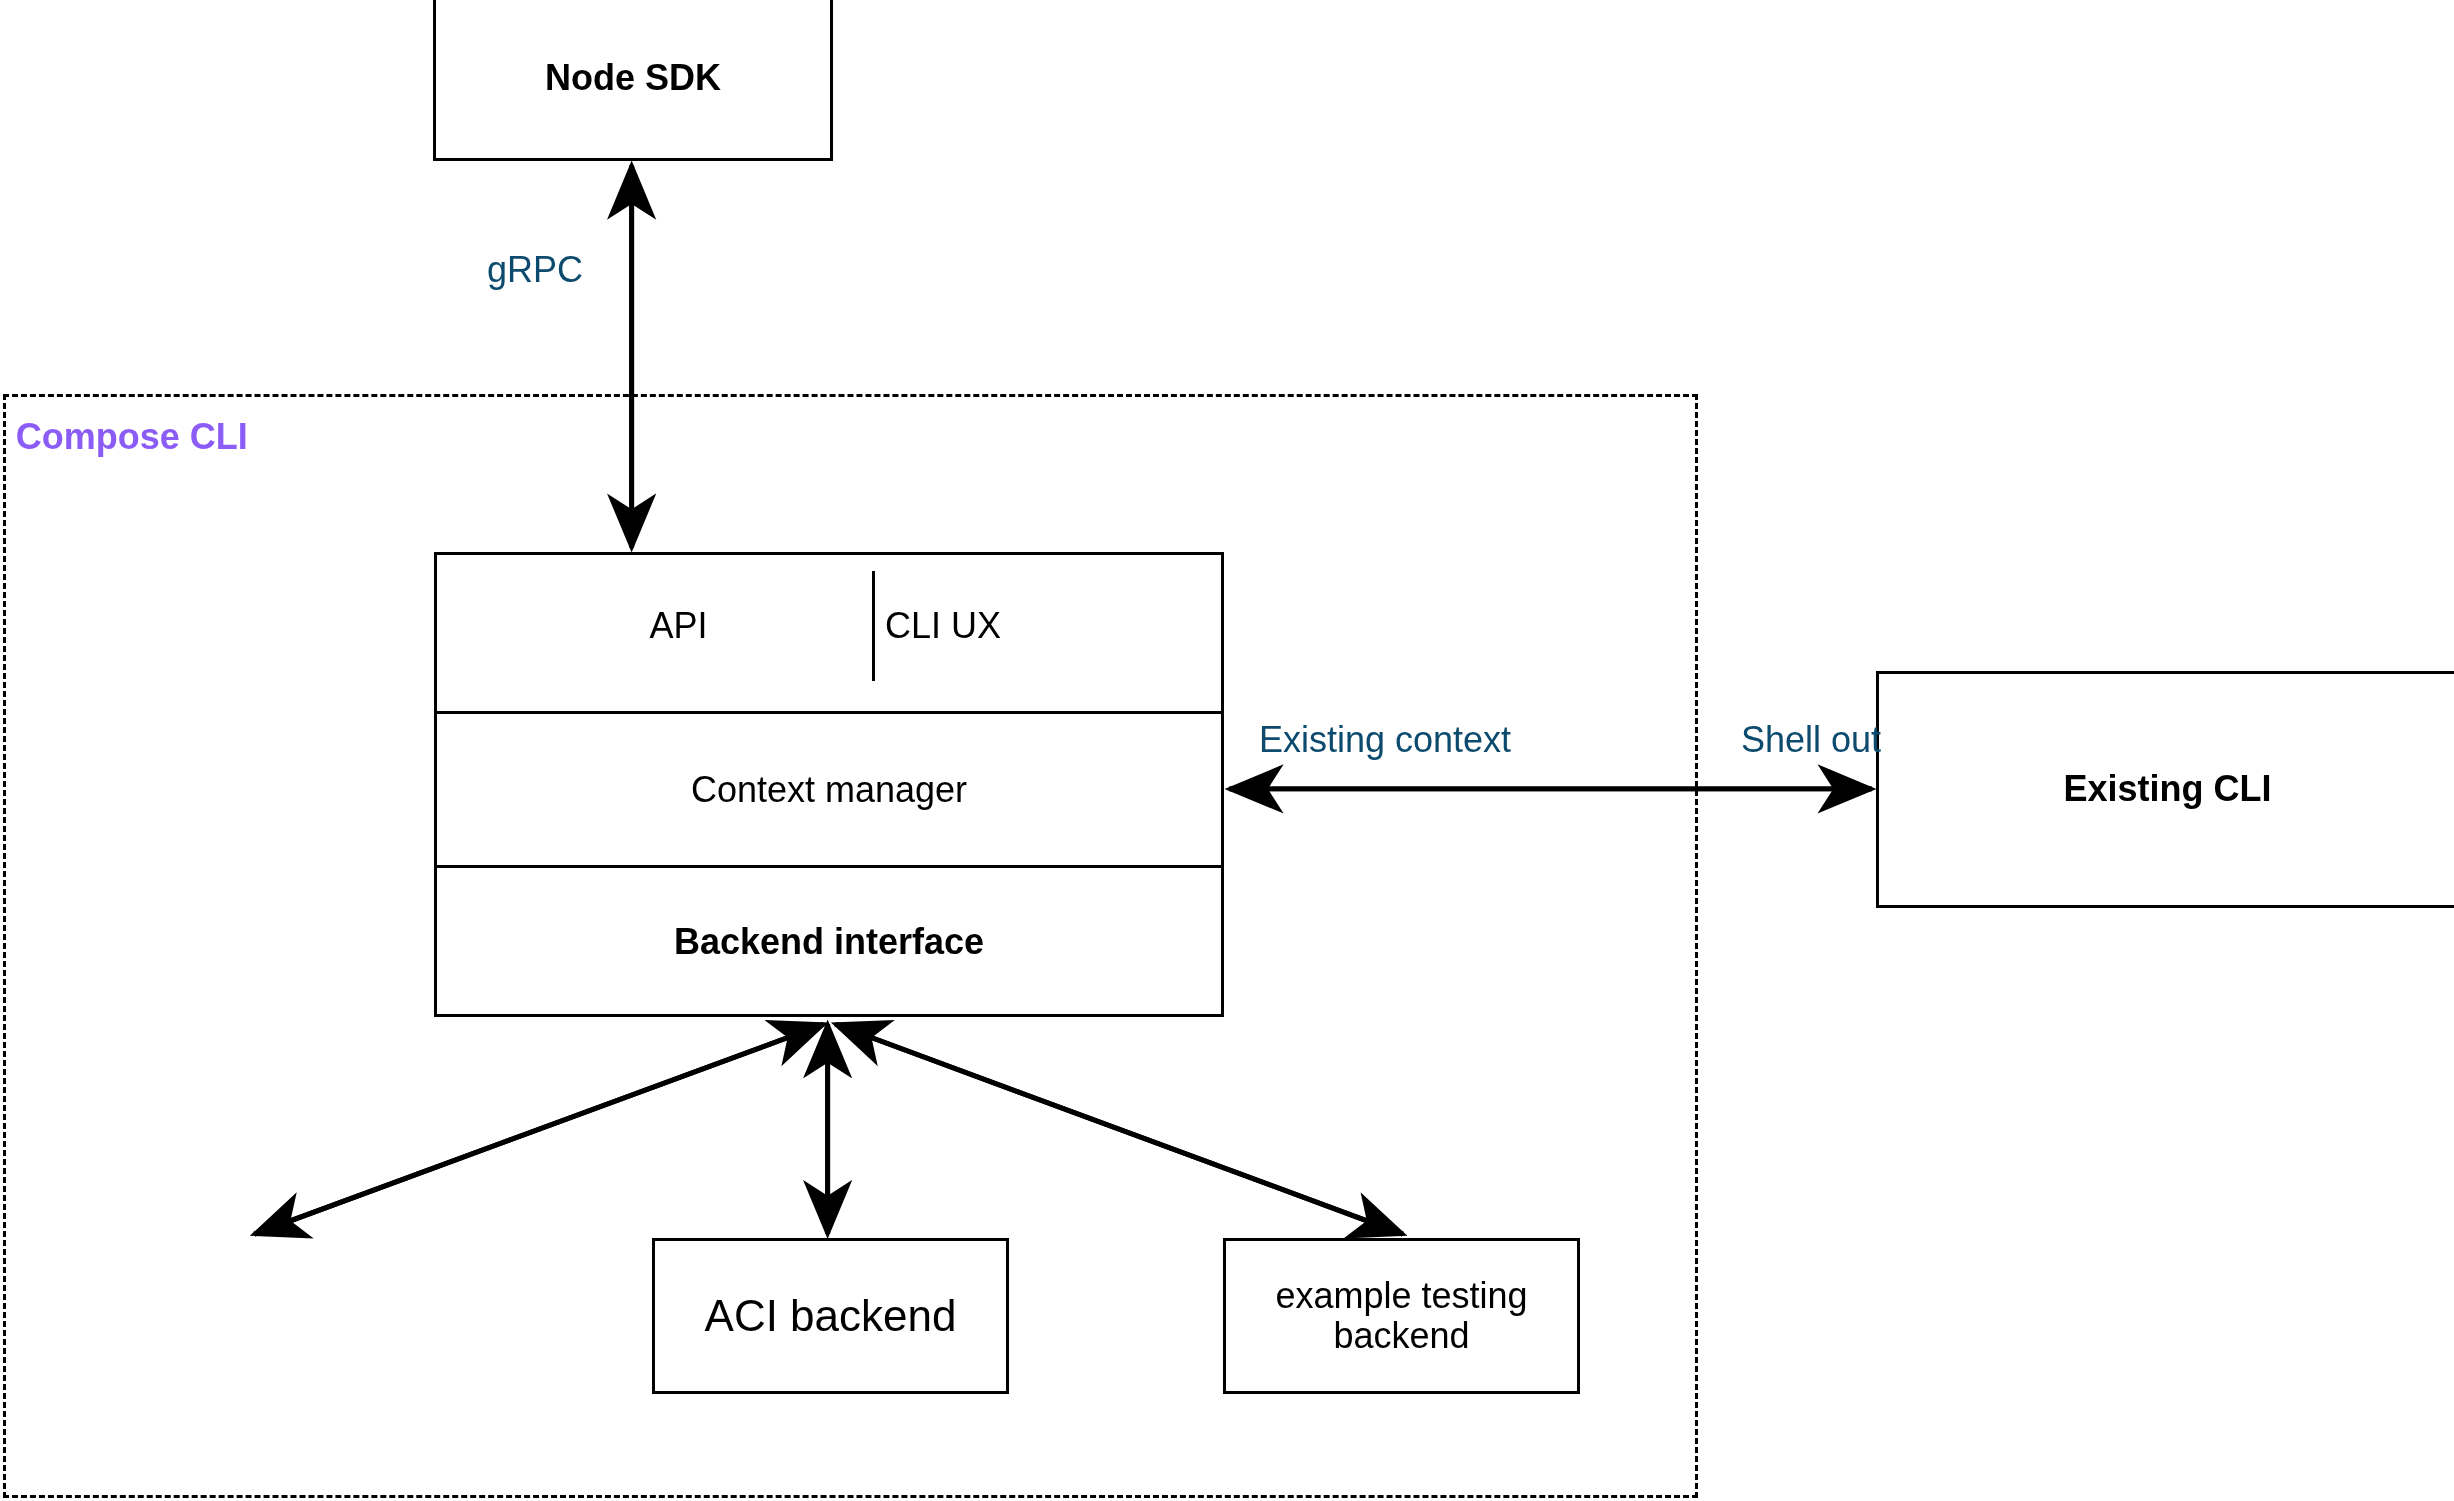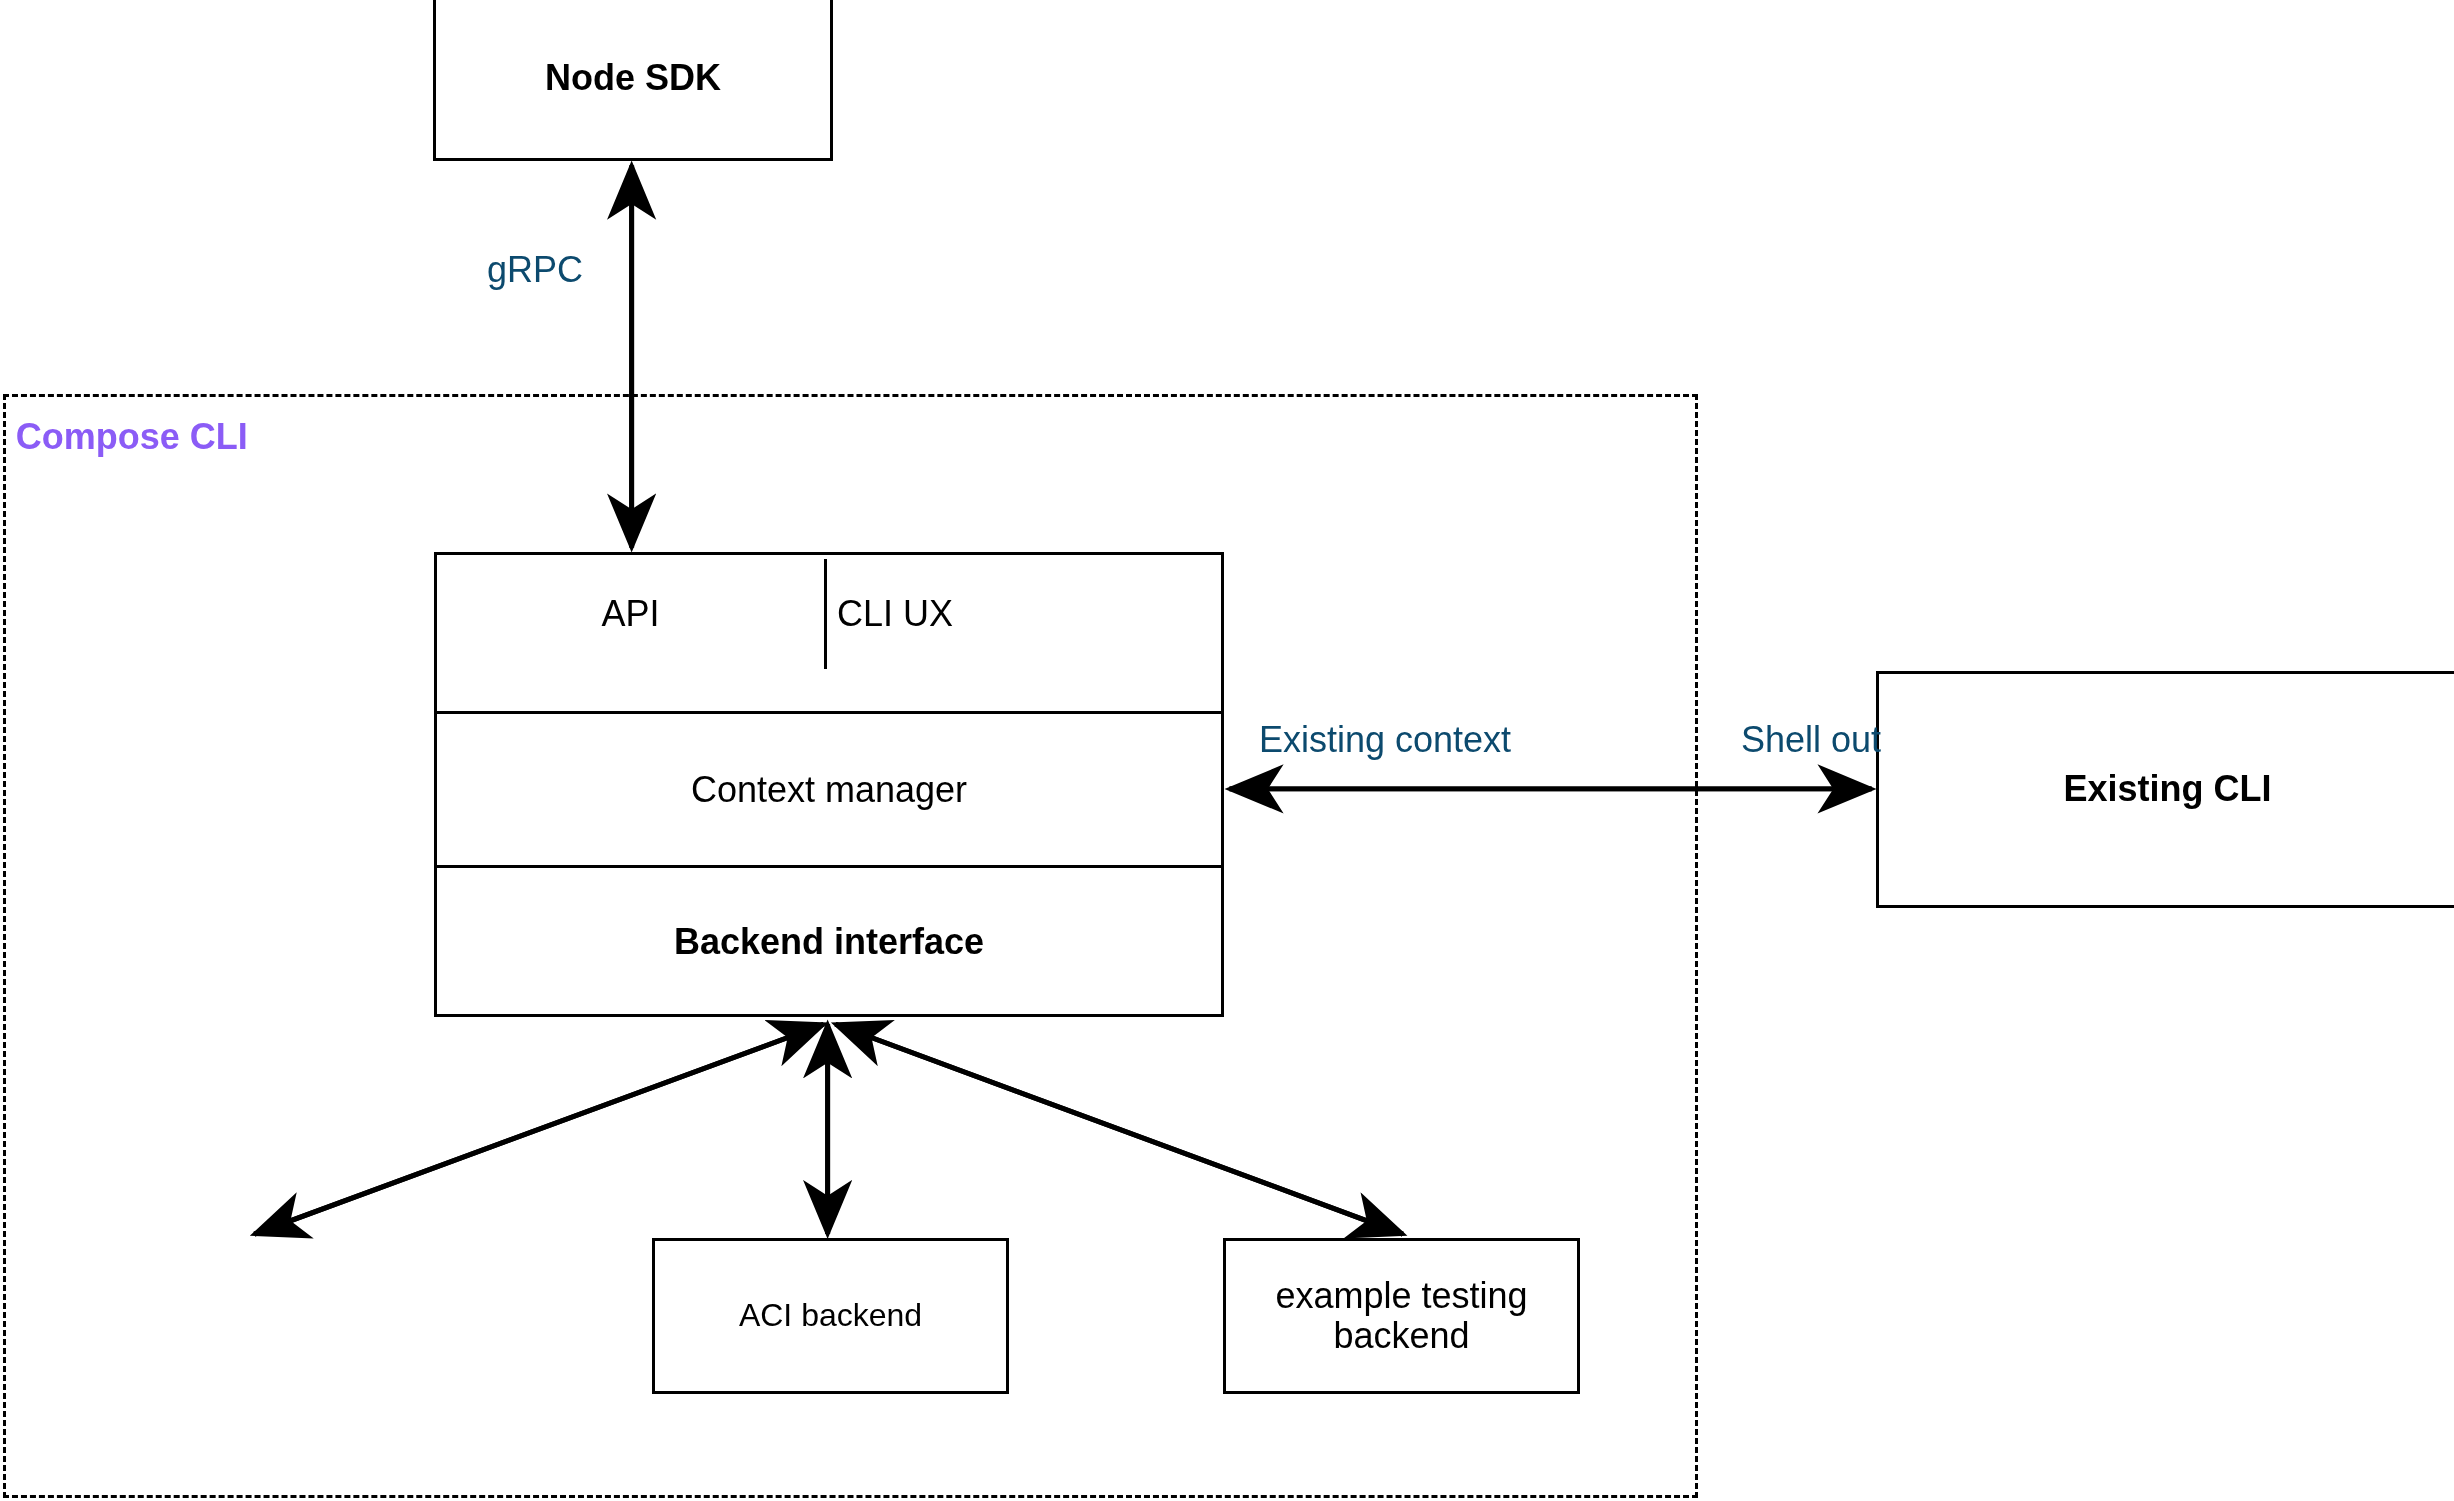--- a/index.html
+++ b/index.html
@@ -60,35 +60,35 @@
     white-space: nowrap;
     background: #ffffff;
     padding: 0 2px;
   }
 
   
   #node-node-sdk      { left: 433px;  top: -3.9px;   width: 400px;  height: 165px; font-size: 36px; }
   #stack-wrapper      { left: 434px;  top: 552px;  width: 790px;  height: 465px;
                         border: 3.9px solid #000000; box-sizing: border-box; background:#ffffff;
                         position: absolute; }
-  #stack-row-top      { position:absolute; left:0; top:4px; width:100%; height:110px; display:flex; }
+  #stack-row-top      { position:absolute; left:0; top:16px; width:100%; height:110px; display:flex;padding-left:48px; }
   #cell-api           { flex: 0 0 390px; border-right: 3.9px solid #000000; box-sizing: border-box;
                         display:flex; align-items:center; justify-content:center; font-size: 36px; }
   #cell-cliux         { flex: 1 1 auto; display:flex; align-items:center; justify-content:flex-start; font-size: 36px; }
   #stack-row-mid      { position:absolute; left:0; top:156px; width:100%; height:157px;
                         border-top:3.9px solid #000000; border-bottom:3.9px solid #000000;
                         box-sizing:border-box; display:flex; align-items:center; justify-content:center;
                         font-size: 36px; }
   #stack-row-bot      { position:absolute; left:0; top:312px; width:100%; height:149px;
                         box-sizing:border-box; display:flex; align-items:center; justify-content:center;
                         font-size: 36px; font-weight: bold; }
 
   #node-existing-cli  { left: 1876px; top: 671px;  width: 583px;  height: 237px; font-size: 36px; }
   #node-ecs           { left: 80px;   top: 1238px; width: 357px;  height: 156px; font-size: 36px; }
-  #node-aci           { left: 652px;  top: 1238px; width: 357px;  height: 156px; font-size: 32px; }
+  #node-aci           { left: 652px;  top: 1238px; width: 357px;  height: 156px; font-size: 44px; }
   #node-example       { left: 1223px; top: 1238px; width: 357px;  height: 156px; font-size: 36px; }
 
   #group-compose      { left: 3px;    top: 394px;  width: 1695px; height: 1104px; }
   #title-compose      { left: 13.8px;   top: 416px;  font-size: 36px; }
 
   #label-grpc         { left: 487px;  top: 249px;  font-size: 36px; }
   #label-existing-ctx { left: 1259px; top: 719px;  font-size: 36px; }
   #label-shell-out    { left: 1741px; top: 719px;  font-size: 36px; }
 </style>
 </head>

